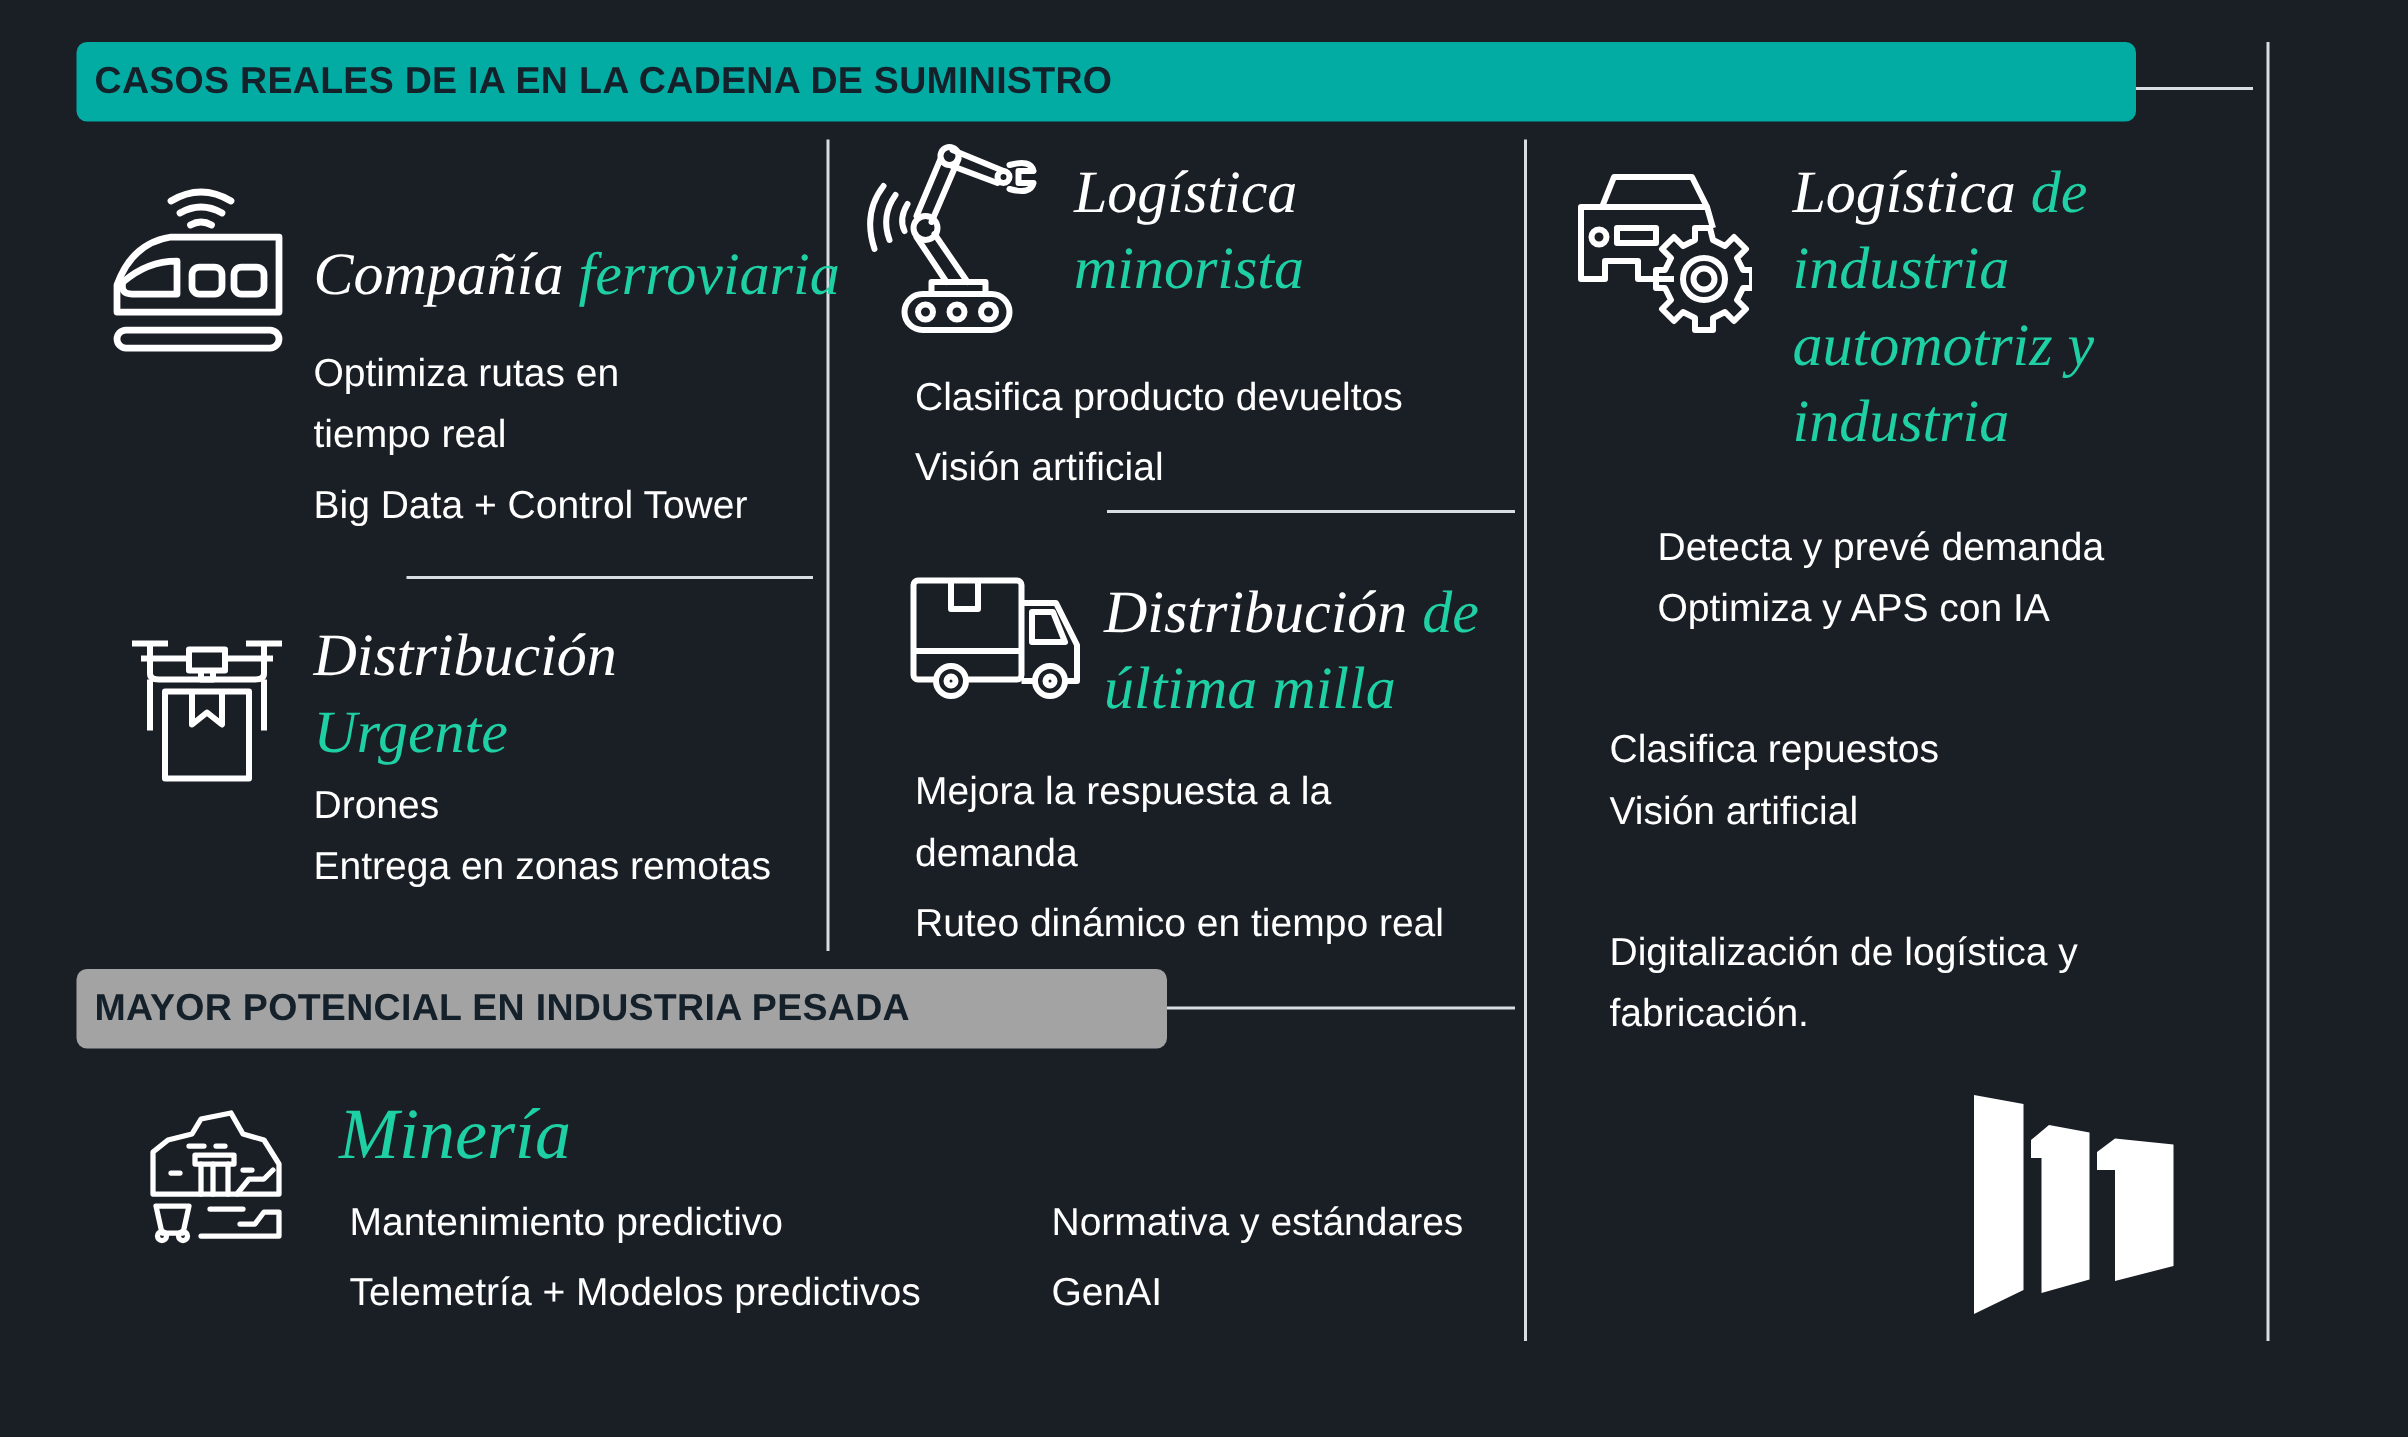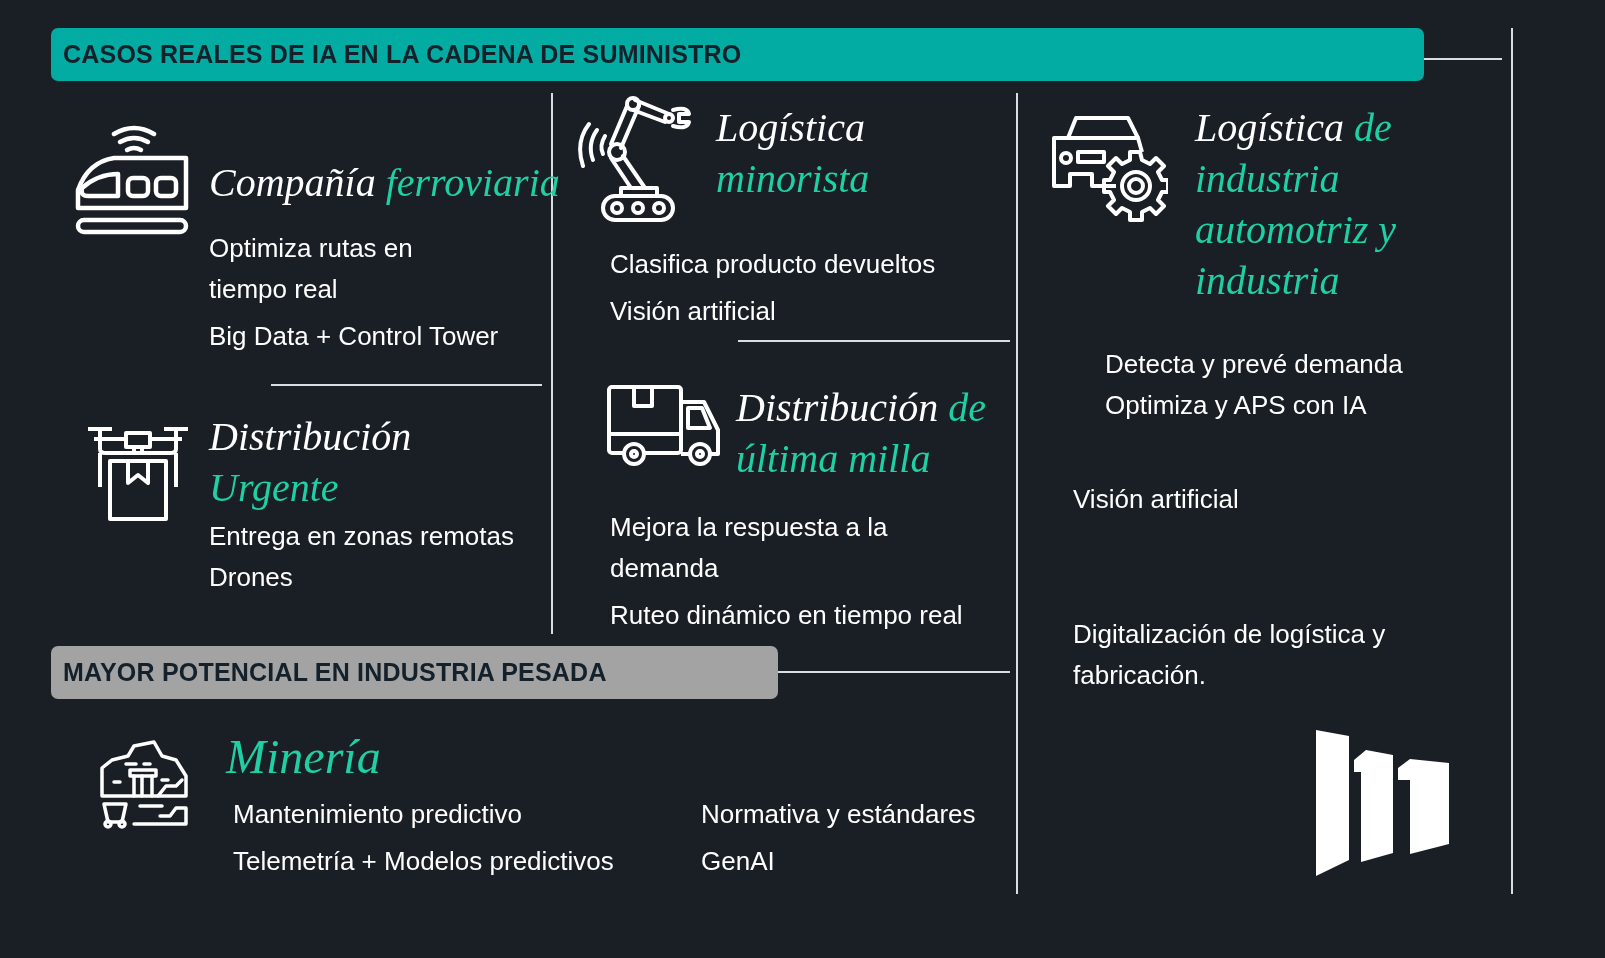--- a/index.html
+++ b/index.html
@@ -86,22 +86,22 @@
     <path d="M14 28 V62 M90 28 V62"></path>
     <rect x="24" y="36" width="56" height="58"></rect>
     <path d="M42 36 V58 L52 50 L62 58 V36"></path>
   </svg>
 </div>
 <div class="title" style="left:209px; top:411px;">
   <span class="line" style="display:block;">Distribución</span>
   <span class="accent" style="display:block;">Urgente</span>
 </div>
 <div class="desc" style="left:209px; top:516px;">
+  <span class="line">Drones</span>
   <span class="line">Entrega en zonas remotas</span>
-  <span class="line">Drones</span>
 </div>
 
 <div class="icon" style="left:575px; top:96px;">
   <svg width="118" height="126" viewBox="0 0 118 126" fill="none" stroke="#fff" stroke-width="4" stroke-linecap="round" stroke-linejoin="round">
     <path d="M14 28 Q0 46 8 70"></path>
     <path d="M22 34 Q12 48 18 64"></path>
     <path d="M30 40 Q24 50 28 58"></path>
     <circle cx="58" cy="8" r="6"></circle>
     <path d="M52 10 L36 48 M64 10 L46 52"></path>
     <path d="M60 4 L94 18 M58 14 L90 26"></path>
@@ -169,20 +169,21 @@
   </span>
   <span class="accent" style="display:block;">industria</span>
   <span class="accent" style="display:block;">automotriz y</span>
   <span class="accent" style="display:block;">industria</span>
 </div>
 <div class="desc" style="left:1073px; top:344px;margin-left:32px;">
   <span class="line">Detecta y prevé demanda</span>
   <span class="line">Optimiza y APS con IA</span>
 </div>
 <div class="desc" style="left:1073px; top:479px;">
+  <span class="line">Clasifica repuestos</span>
   <span class="line">Visión artificial</span>
 </div>
 <div class="desc" style="left:1073px; top:614px;">
   <span class="line">Digitalización de logística y</span>
   <span class="line">fabricación.</span>
 </div>
 
 <div class="icon" style="left:100px; top:740px;">
   <svg width="92" height="90" viewBox="0 0 92 90" fill="none" stroke="#fff" stroke-width="3.5" stroke-linejoin="round" stroke-linecap="round">
     <path d="M2 56 V28 L12 20 L28 16 L34 6 L54 2 L62 16 L76 20 L86 36 V56 Z"></path>

